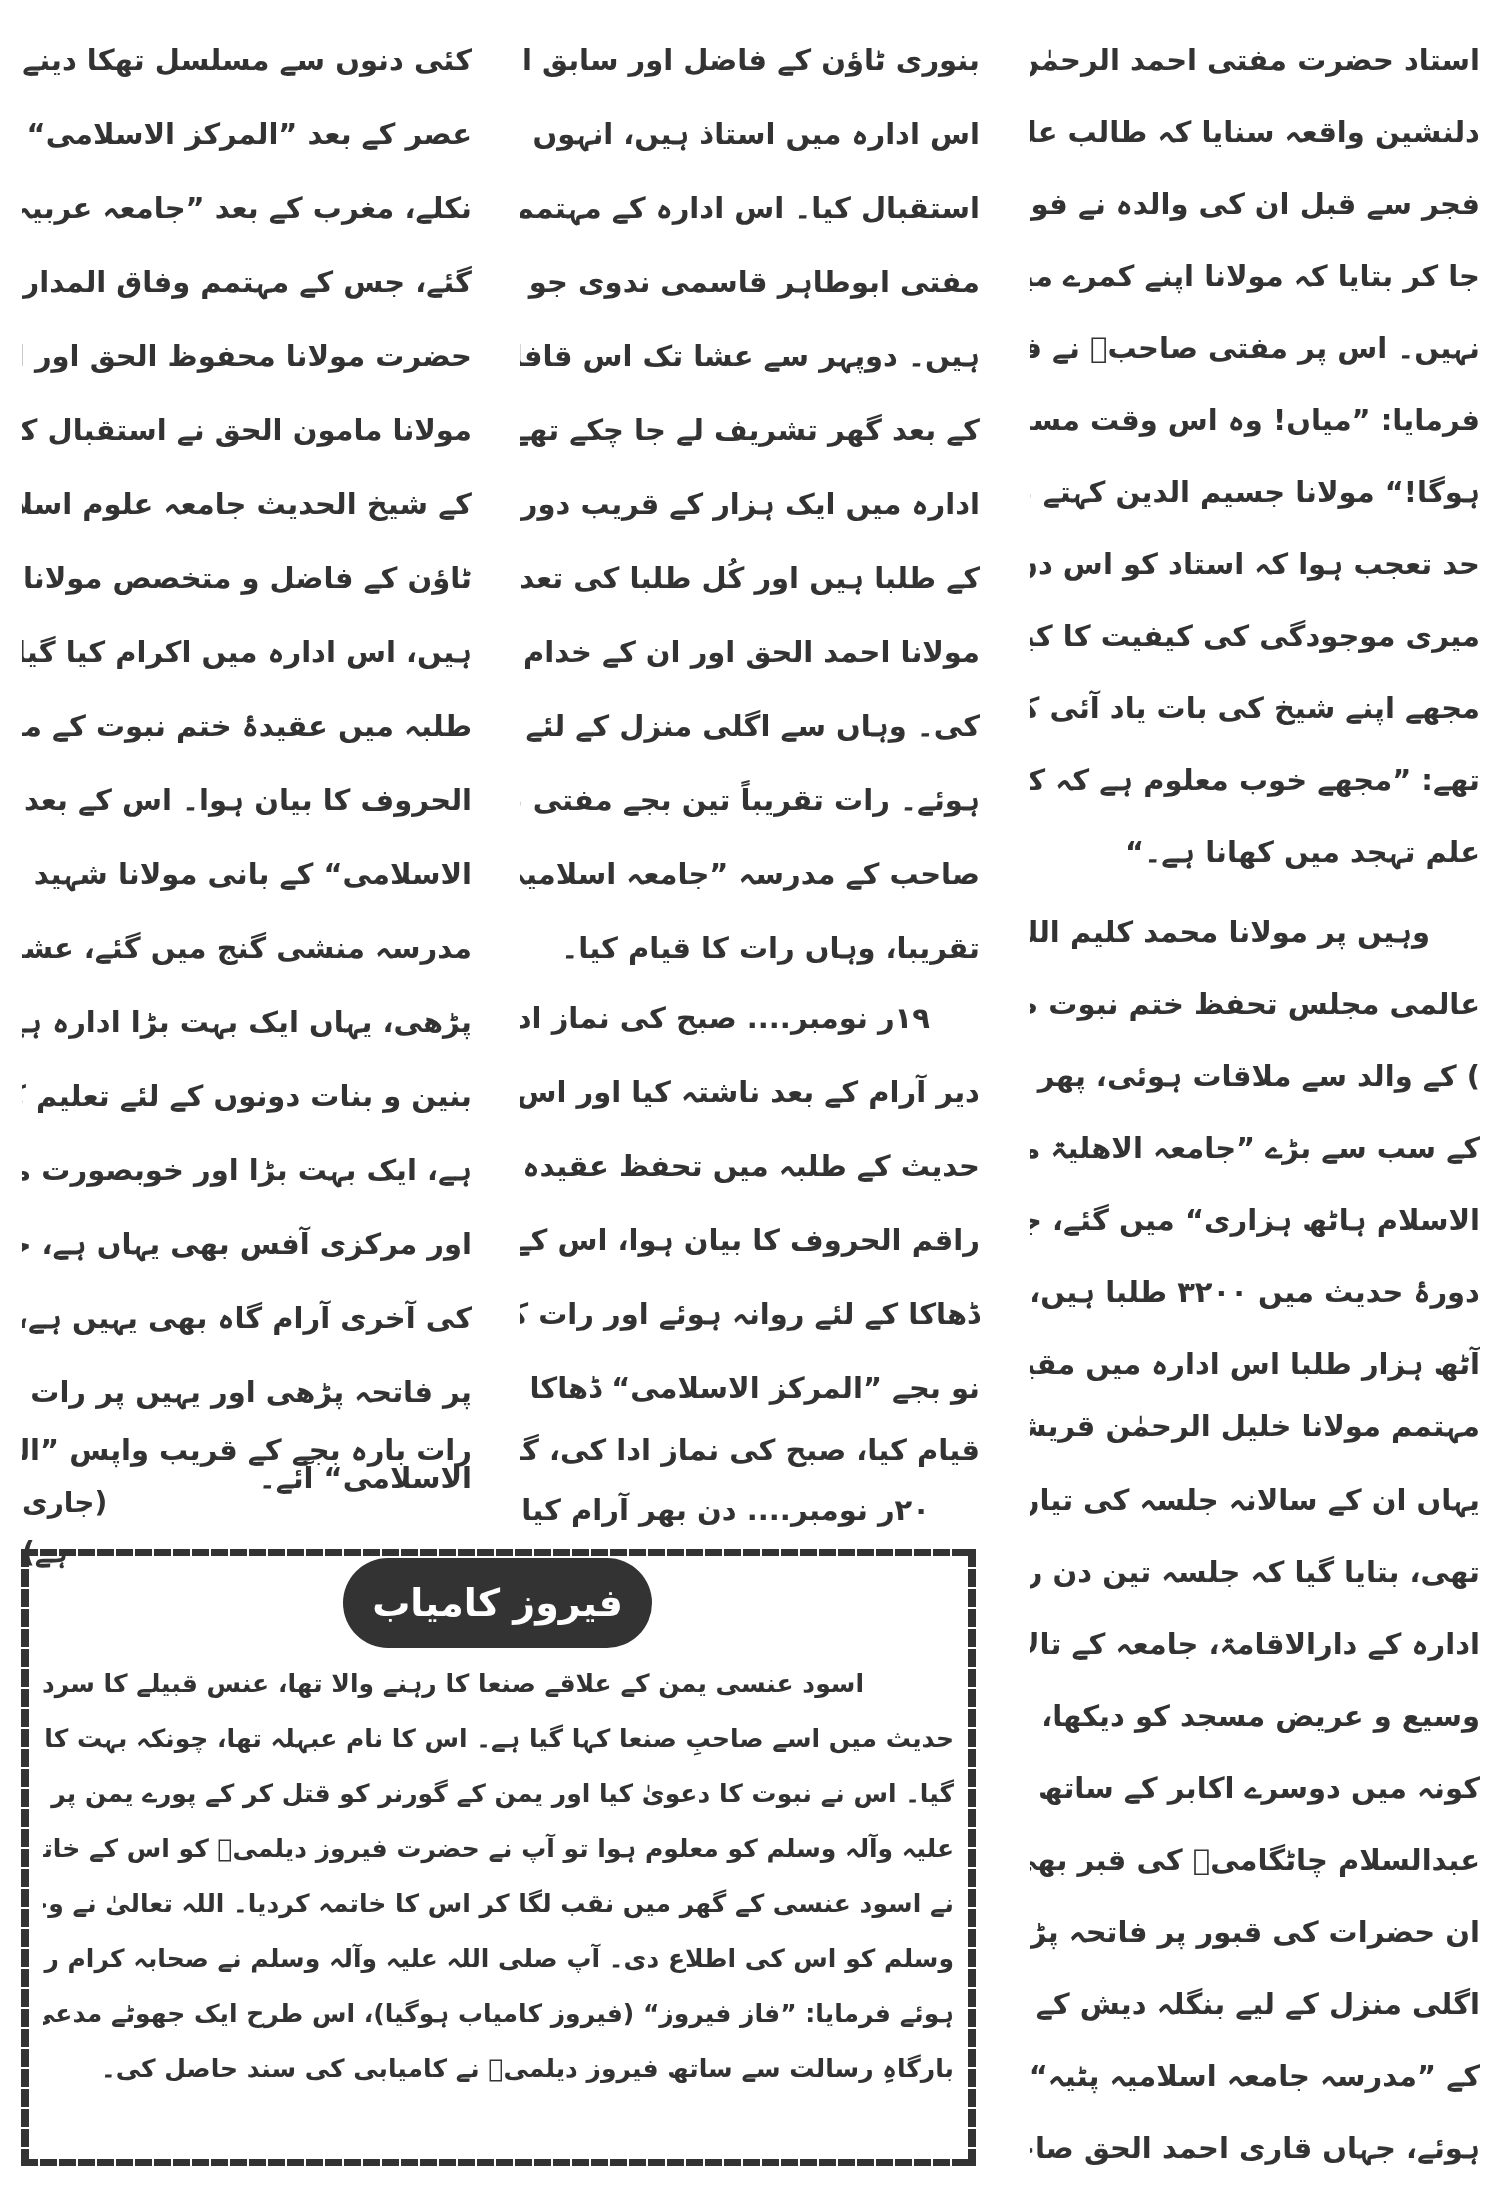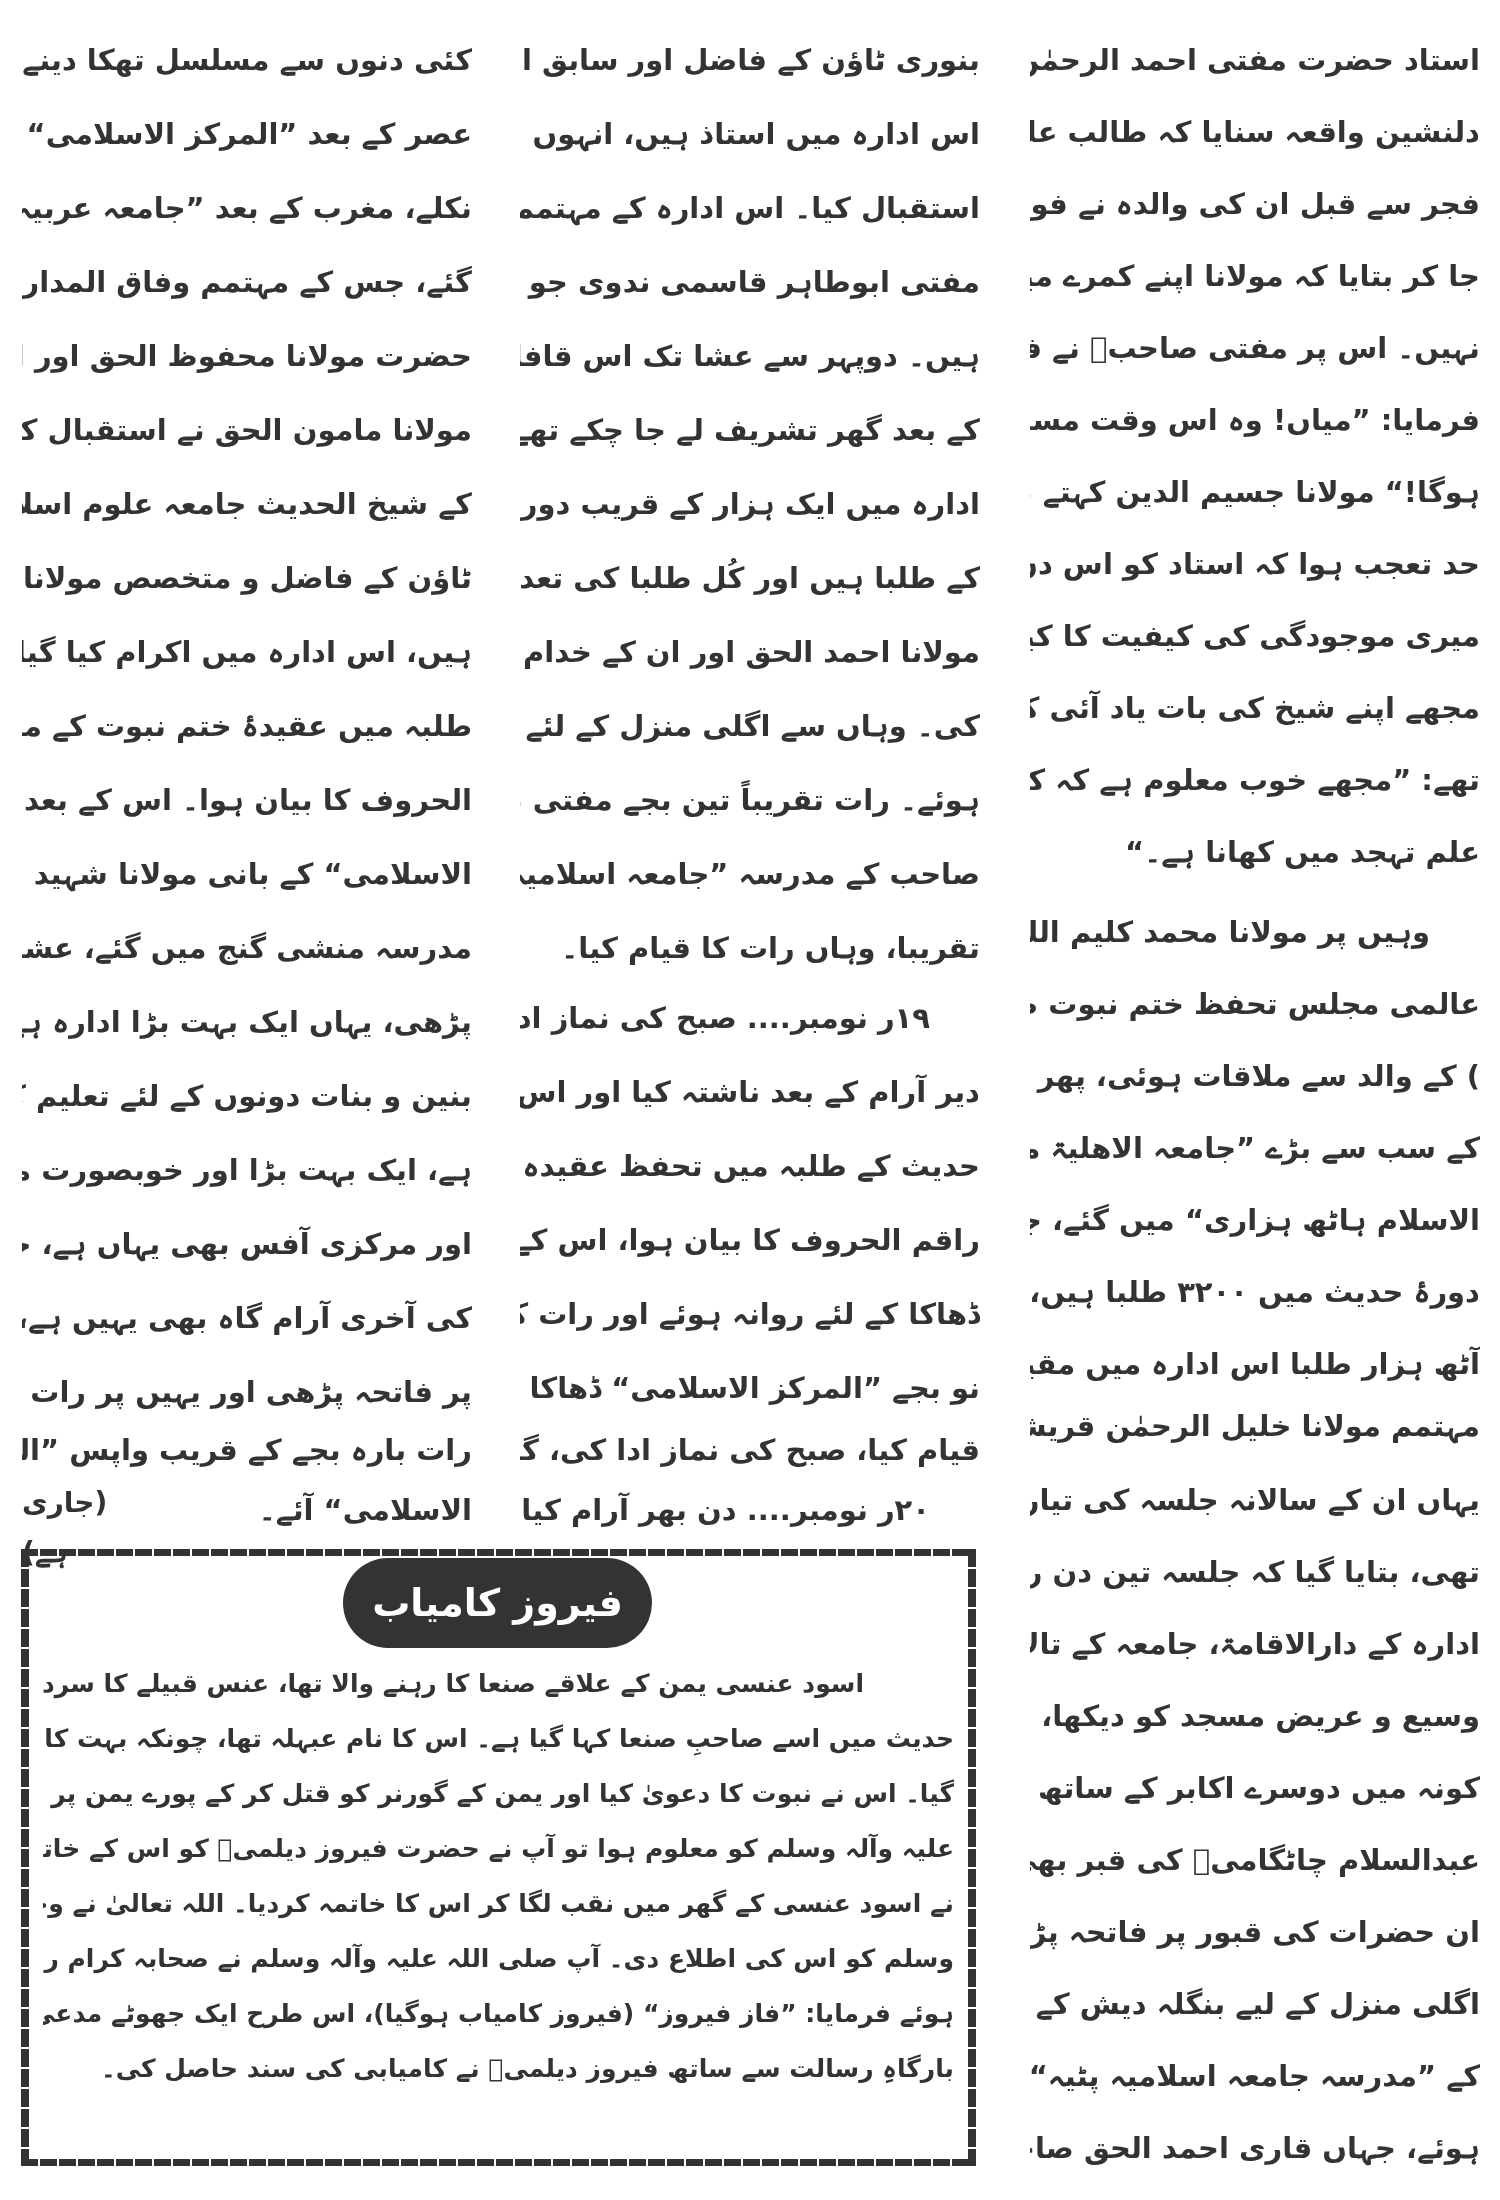--- a/index.html
+++ b/index.html
@@ -116,21 +116,21 @@
     <div class="line" style="top:740px">الحروف کا بیان ہوا۔ اس کے بعد ”المرکز</div>
     <div class="line" style="top:814px">الاسلامی“ کے بانی مولانا شہید الاسلامؒ کے</div>
     <div class="line" style="top:888px">مدرسہ منشی گنج میں گئے، عشا کی نماز وہاں</div>
     <div class="line" style="top:962px">پڑھی، یہاں ایک بہت بڑا ادارہ ہے، جہاں</div>
     <div class="line" style="top:1036px">بنین و بنات دونوں کے لئے تعلیم کا انتظام</div>
     <div class="line" style="top:1110px">ہے، ایک بہت بڑا اور خوبصورت مہمان خانہ</div>
     <div class="line" style="top:1184px">اور مرکزی آفس بھی یہاں ہے، حضرت مولانا</div>
     <div class="line" style="top:1258px">کی آخری آرام گاہ بھی یہیں ہے، ان کے مزار</div>
     <div class="line" style="top:1332px">پر فاتحہ پڑھی اور یہیں پر رات کا کھانا کھایا،</div>
     <div class="line" style="top:1390px">رات بارہ بجے کے قریب واپس ”المرکز</div>
-    <div class="line last" style="top:1450px">الاسلامی“ آئے۔</div>
+    <div class="line last" style="top:1418px">الاسلامی“ آئے۔</div>
   </div>
 
   <div class="continued">(جاری ہے)</div>
 
   <div class="box">
     <div class="edge top"></div>
     <div class="edge bottom"></div>
     <div class="edge left"></div>
     <div class="edge right"></div>
 

